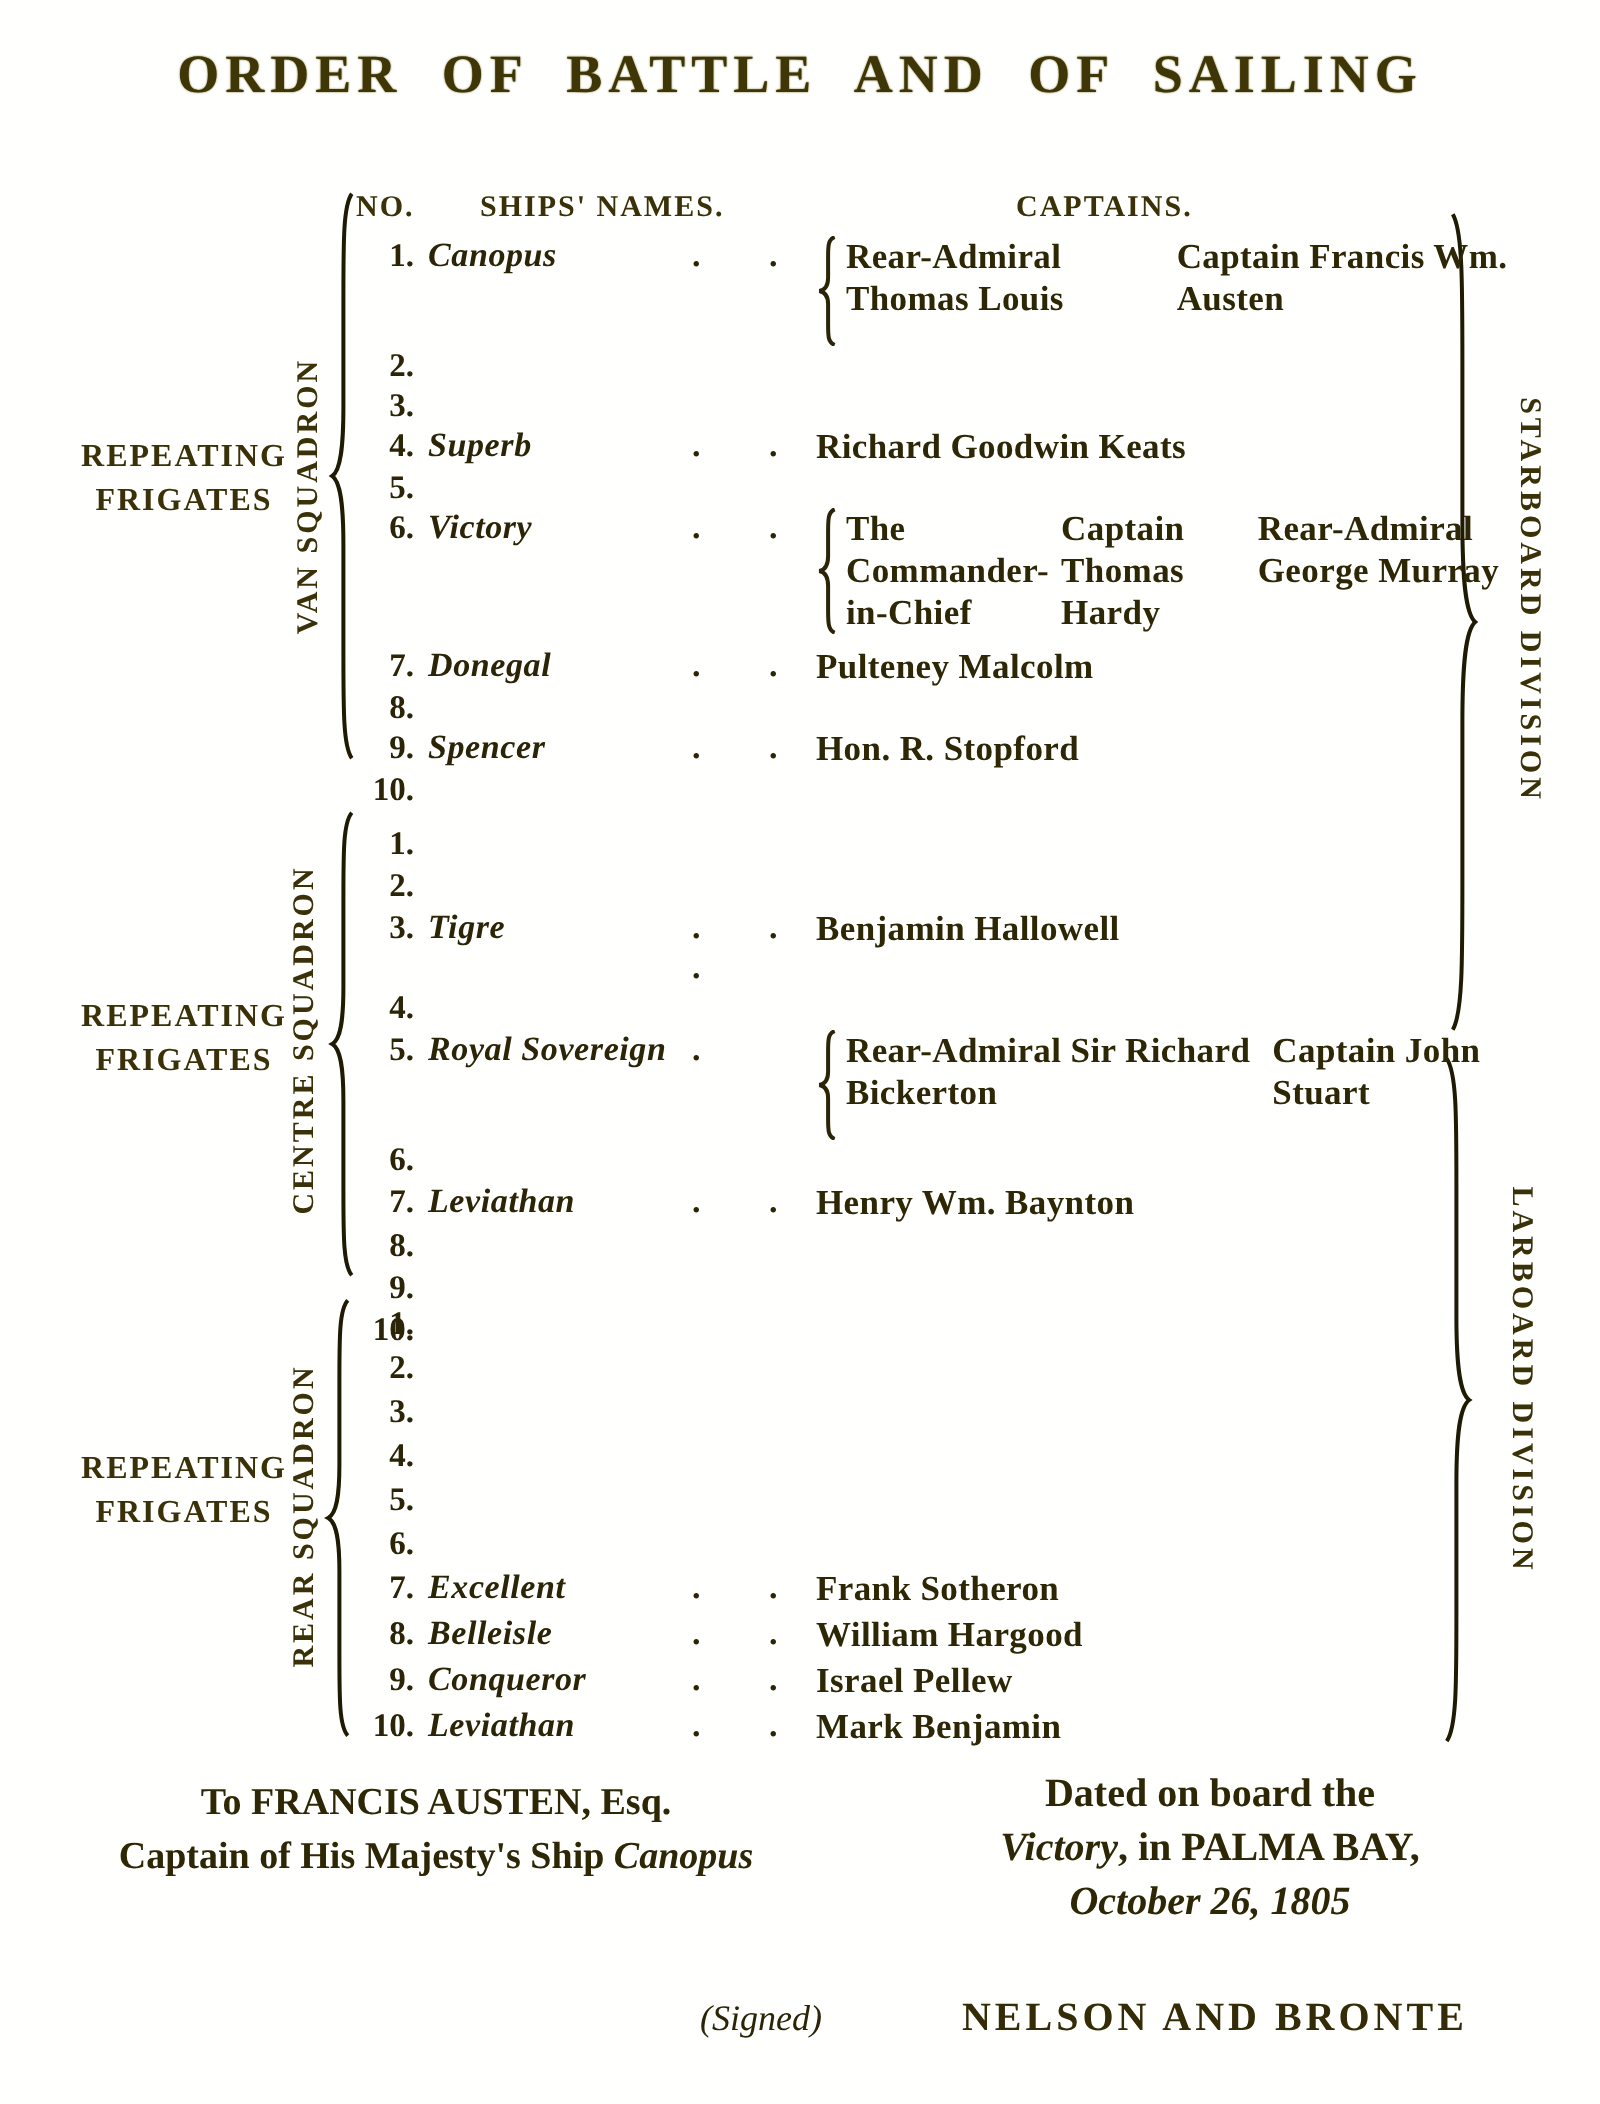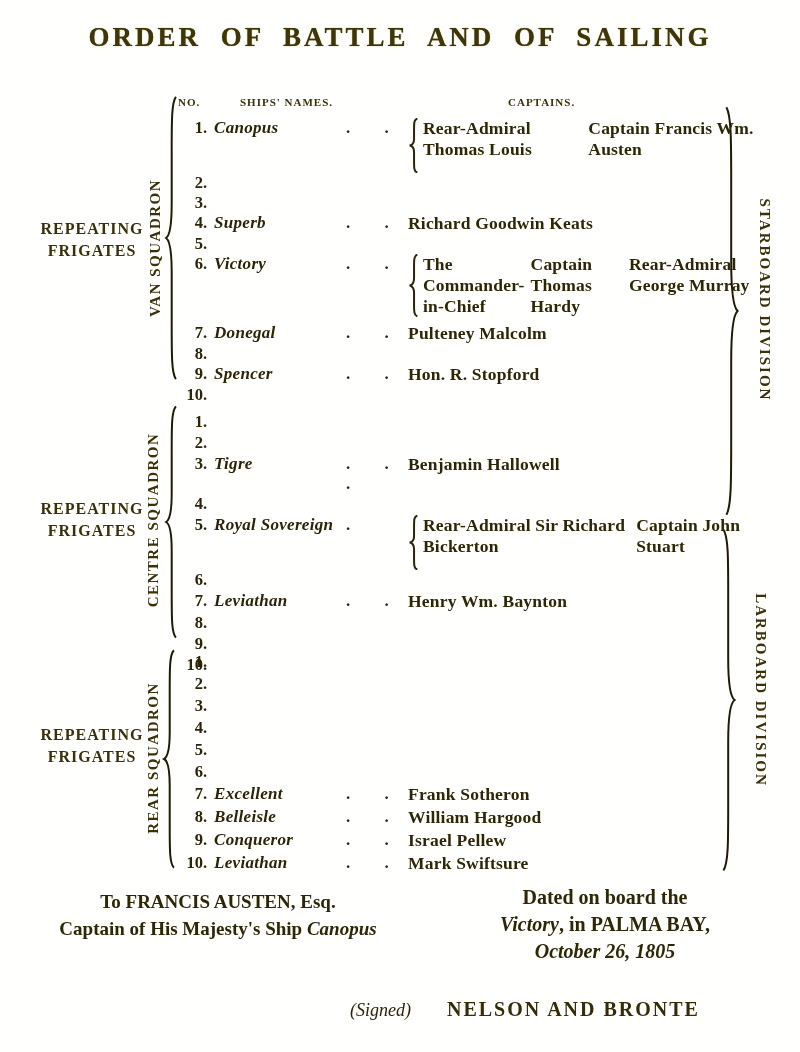--- a/index.html
+++ b/index.html
@@ -9,21 +9,21 @@
     color:#2b2407;overflow:hidden;
   }
   .abs{position:absolute;}
   
   #title{
     left:0;top:22px;width:800px;text-align:center;
     font-size:27px;font-weight:700;letter-spacing:3px;word-spacing:10px;
     color:#3f3608;text-shadow:0 0 1px #6b6216;
   }
   
-  .colhead{font-size:11px;font-weight:700;letter-spacing:1px;color:#3a3108;}
+  .colhead{font-size:15px;font-weight:700;letter-spacing:1px;color:#3a3108;}
   #head-no{left:178px;top:96px;}
   #head-ships{left:240px;top:96px;}
   #head-captains{left:508px;top:96px;}
   
   .squad{position:absolute;left:175px;width:580px;}
   .row{display:flex;align-items:flex-start;}
   .no{width:32px;text-align:right;padding-right:7px;font-size:16.5px;font-weight:700;flex:none;}
   .ship{width:132px;font-style:italic;font-size:17px;font-weight:700;flex:none;letter-spacing:.3px;}
   .dots{width:62px;font-size:17px;font-weight:700;word-spacing:30px;flex:none;}
   .caps{display:flex;align-items:stretch;}
@@ -44,21 +44,21 @@
   
   .frig{
     width:140px;text-align:center;font-size:16px;font-weight:700;
     letter-spacing:1px;line-height:22px;color:#3a3108;
   }
   
   .foot{font-size:19px;font-weight:700;color:#2e2706;}
   #addr{left:18px;top:888px;width:400px;text-align:center;line-height:27px;}
   #dated{left:430px;top:884px;width:350px;text-align:center;line-height:27px;font-size:20px;}
   .it{font-style:italic;}
-  #signrow{left:350px;top:998px;display:flex;gap:36px;align-items:baseline;}
+  #signrow{left:350px;top:998px;display:flex;gap:70px;align-items:baseline;}
   #signed-label{font-style:italic;font-size:18px;font-weight:400;}
   #signature{font-size:20px;font-weight:700;letter-spacing:2px;color:#342c07;}
 </style>
 </head>
 <body>
 
 <div id="page">
 
   <div id="title" class="abs">ORDER OF BATTLE AND OF SAILING</div>
 
@@ -300,21 +300,21 @@
             <span class="capline">Israel Pellew</span>
           </span>
         </span>
       </div>
       <div class="row" style="min-height: 23px;">
         <span class="no">10.</span>
         <span class="ship">Leviathan</span>
         <span class="dots">. .</span>
         <span class="caps">
           <span class="caplines">
-            <span class="capline">Mark Swiftsure</span>
+            <span class="capline">Mark Benjamin</span>
           </span>
         </span>
       </div>
     </div>
 
   <div id="addr" class="abs foot">
     <div>To FRANCIS AUSTEN, Esq.</div>
     <div><span>Captain of His Majesty's Ship </span><span class="it">Canopus</span></div>
   </div>
 

